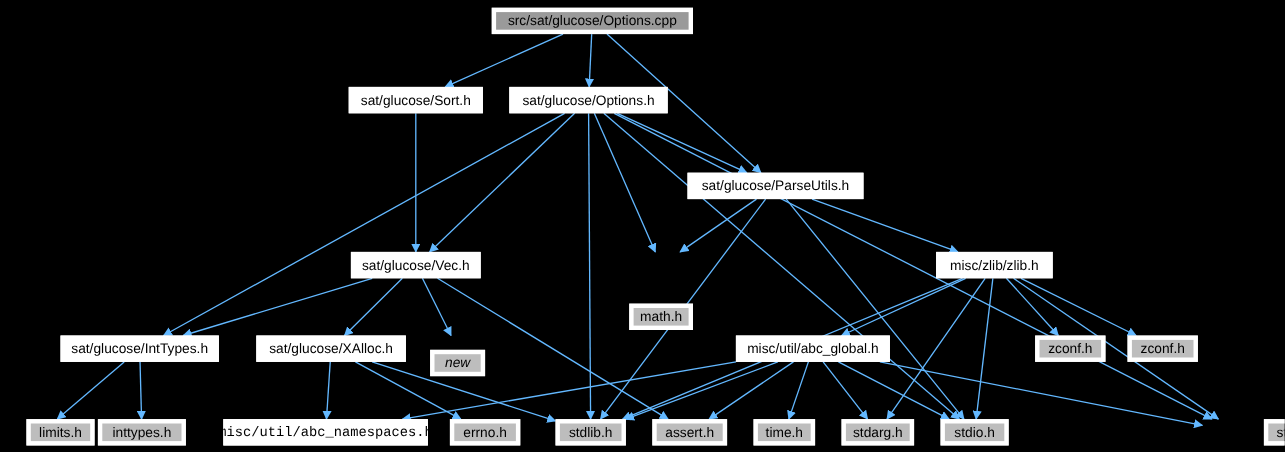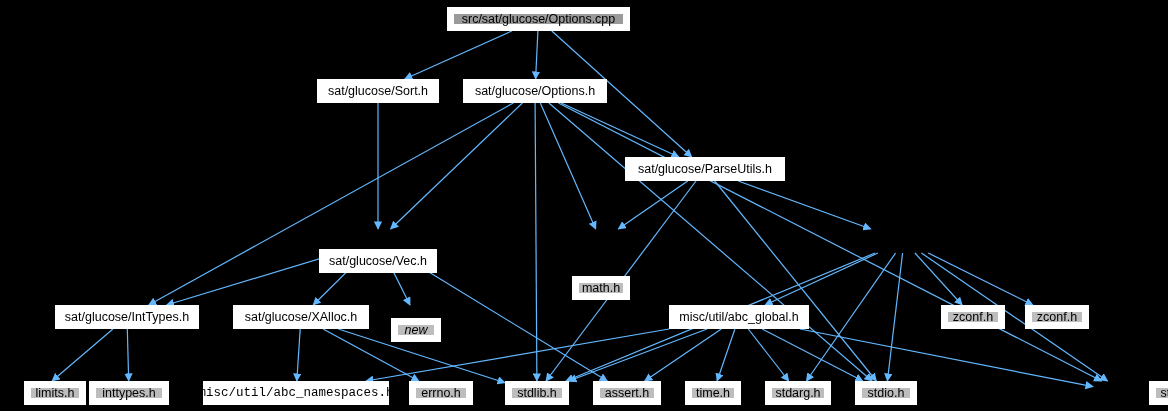--- a/index.html
+++ b/index.html
@@ -32,21 +32,21 @@
   }
   .node {
     position: absolute;
     box-sizing: border-box;
     display: flex;
     align-items: center;
     justify-content: center;
     white-space: nowrap;
     font-size: 12.5px;
     color: var(--node-text, #000000);
-    border: 7px solid #ffffff;
+    border: 4px solid #ffffff;
   }
   .node.file { background: var(--node-fill, #ffffff); cursor: pointer; }
   .node.leaf { background: var(--leaf-fill, #bdbdbd); }
   .node.root { background: var(--root-fill, #9a9a9a); }
 </style>
 </head>
 <body>
 
 <div id="graph-canvas">
   <svg id="edge-layer" viewBox="0 0 1168 411" xmlns="http://www.w3.org/2000/svg">
@@ -92,22 +92,23 @@
       <line x1="721.3" y1="329.0" x2="644.7" y2="381.0" marker-end="url(#arrow)"></line>
       <line x1="734.9" y1="329.0" x2="717.1" y2="381.0" marker-end="url(#arrow)"></line>
       <line x1="748.3" y1="329.0" x2="788.7" y2="381.0" marker-end="url(#arrow)"></line>
       <line x1="799.9" y1="329.0" x2="1093.0" y2="386.7" marker-end="url(#arrow)"></line>
     </svg>
 
 <div class="node root" style="left: 447px; top: 7px; width: 183px; height: 24px;">src/sat/glucose/Options.cpp</div>
     <div class="node file" style="left: 317px; top: 79px; width: 122px; height: 24px;">sat/glucose/Sort.h</div>
     <div class="node file" style="left: 463px; top: 79px; width: 144px; height: 24px;">sat/glucose/Options.h</div>
     <div class="node file" style="left: 625px; top: 157px; width: 160px; height: 24px;">sat/glucose/ParseUtils.h</div>
-    <div class="node file" style="left: 319px; top: 229px; width: 118px; height: 24px; margin-top: 20px;">sat/glucose/Vec.h</div>
+    <div class="node file" style="left: 319px; top: 229px; width: 118px; height: 24px;">sat/glucose/Vec.h</div>
     <div class="node leaf" style="left: 572px; top: 229px; width: 58px; height: 24px; margin-top: 47px;">math.h</div>
+    <div class="node file" style="left: 851px; top: 229px; width: 106px; height: 24px;">misc/zlib/zlib.h</div>
     <div class="node file" style="left: 55px; top: 305px; width: 144px; height: 24px;">sat/glucose/IntTypes.h</div>
     <div class="node file" style="left: 233px; top: 305px; width: 136px; height: 24px;">sat/glucose/XAlloc.h</div>
     <div class="node leaf" style="left: 391px; top: 318px; width: 50px; height: 24px; font-style: italic;">new</div>
     <div class="node file" style="left: 669px; top: 305px; width: 140px; height: 24px;">misc/util/abc_global.h</div>
     <div class="node leaf" style="left: 941px; top: 305px; width: 64px; height: 24px;">zconf.h</div>
     <div class="node leaf" style="left: 1025px; top: 305px; width: 64px; height: 24px;">zconf.h</div>
     <div class="node leaf" style="left: 24px; top: 381px; width: 62px; height: 24px; text-align: center;">limits.h</div>
     <div class="node leaf" style="left: 89px; top: 381px; width: 80px; height: 24px;">inttypes.h</div>
     <div class="node file" style="left: 203px; top: 381px; width: 186px; height: 24px; font-family: Liberation Mono, monospace;">misc/util/abc_namespaces.h</div>
     <div class="node leaf" style="left: 409px; top: 381px; width: 64px; height: 24px;">errno.h</div>

